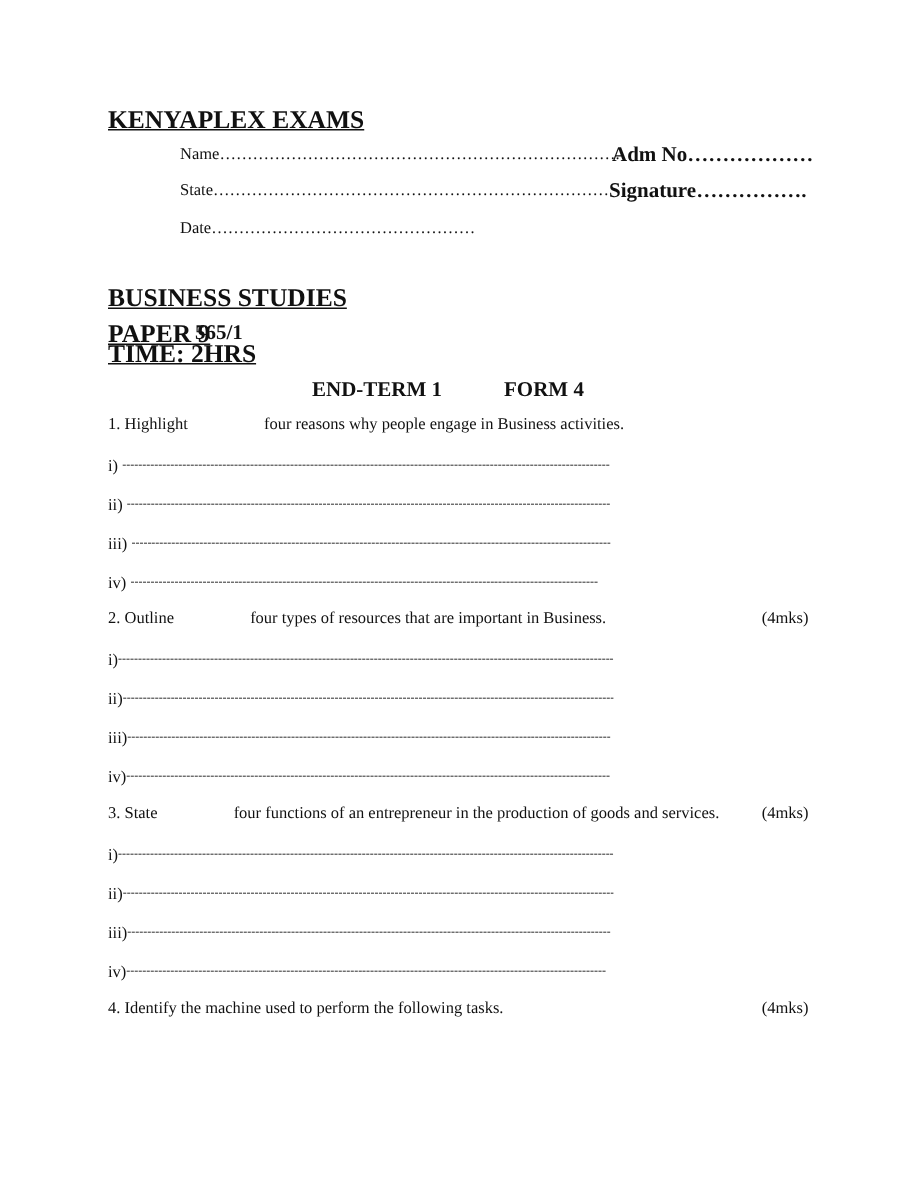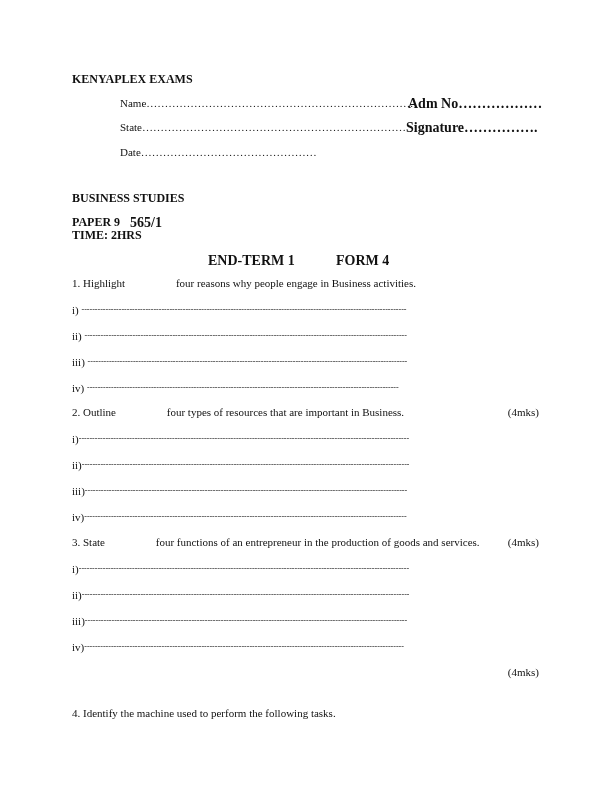--- a/index.html
+++ b/index.html
@@ -22,21 +22,21 @@
       background: #ffffff;
     }
     .line {
       position: absolute;
       left: 72px;
       font-size: 11px;
       line-height: 13px;
       white-space: nowrap;
     }
     .bold { font-weight: normal; margin-left: 48px; }
-    .hdr { font-weight: bold; font-size: 12px; }
+    .hdr { font-weight: bold; font-size: 17px; text-decoration: underline; }
     .right-field {
       position: absolute;
       white-space: nowrap;
       font-size: 14px;
       line-height: 13px;
       font-weight: bold;
     }
     .answer {
       position: absolute;
       left: 72px;
@@ -133,19 +133,19 @@
   <div class="answer" style="top:588px;">
     <span>ii)</span><span class="dash">---------------------------------------------------------------------------------------------------------------------------</span>
   </div>
   <div class="answer" style="top:614px;">
     <span>iii)</span><span class="dash">-------------------------------------------------------------------------------------------------------------------------</span>
   </div>
   <div class="answer" style="top:640px;">
     <span>iv)</span><span class="dash">------------------------------------------------------------------------------------------------------------------------</span>
   </div>
 
-  <div class="line" style="top:666px;margin-top:41px;">
+  <div class="line" style="top:666px;">
     <span>4.</span>
     <span>Identify the machine used to perform the following tasks.</span>
   </div>
   <div class="marks" style="top:666px;">(4mks)</div>
 
 </div>
 
 </body></html>

